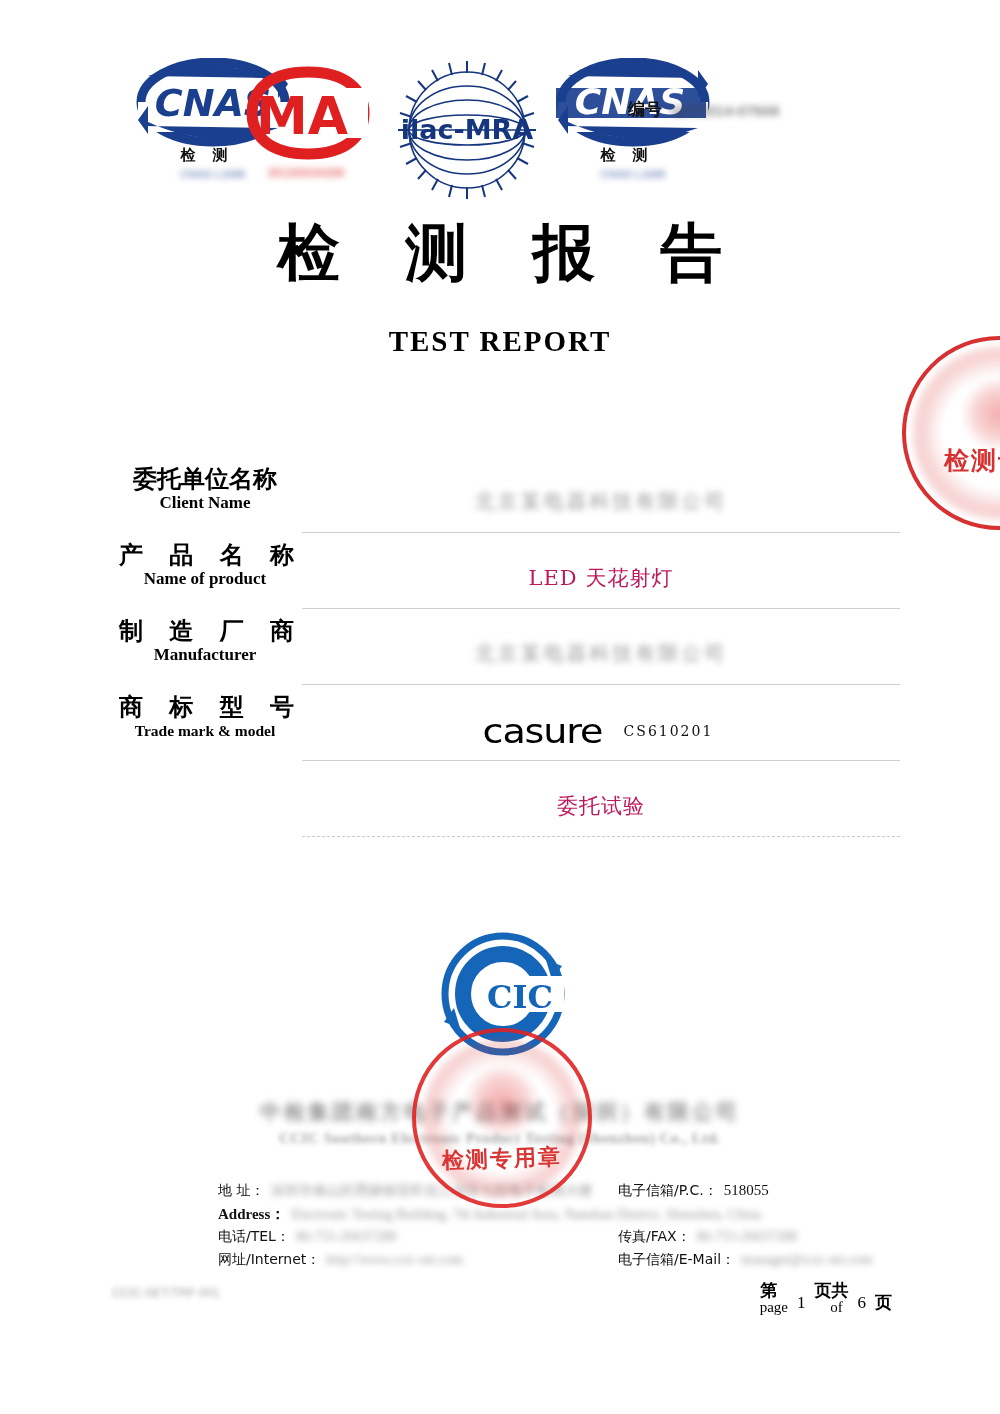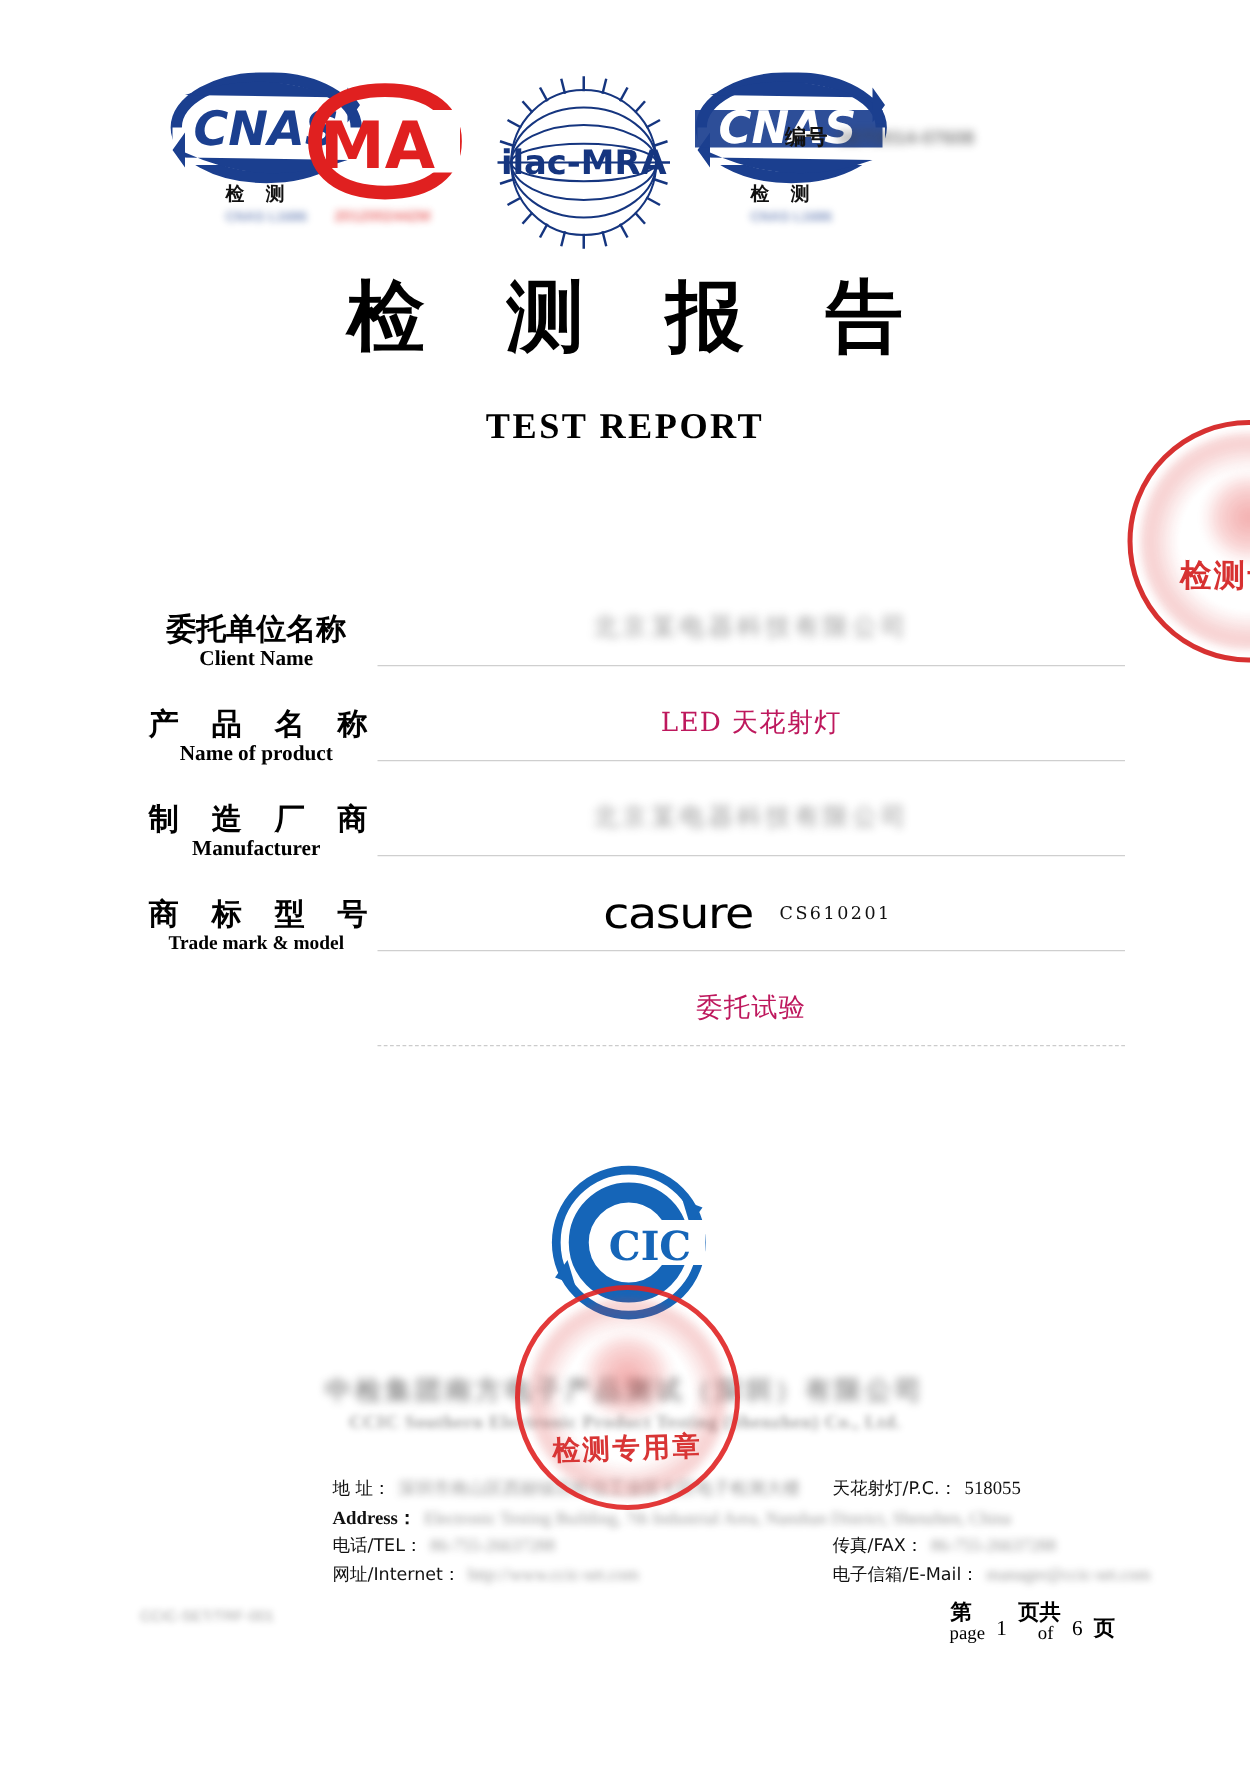--- a/index.html
+++ b/index.html
@@ -138,21 +138,20 @@
     width: 190px;
     text-align: center;
   }
   .label-cn {
     font-family: "DejaVu Sans", sans-serif;
     font-weight: bold;
     font-size: 24px;
     color: #000;
     line-height: 1.12;
     white-space: nowrap;
-    margin-top: 24px;
   }
   .label-cn.spread { letter-spacing: 9px; text-indent: 9px; }
   .label-en {
     font-family: "Liberation Serif", serif;
     font-weight: bold;
     font-size: 17px;
     color: #000;
     line-height: 1.1;
     margin-top: 1px;
     white-space: nowrap;
@@ -250,21 +249,20 @@
     top: 1182px;
     width: 680px;
     font-family: "DejaVu Sans", sans-serif;
     font-size: 14px;
     color: #111;
   }
   .contact-row {
     position: relative;
     height: 23px;
     white-space: nowrap;
-    margin-left: 48px;
   }
   .contact-col-left { position: absolute; left: 0; top: 0; }
   .contact-col-right { position: absolute; left: 400px; top: 0; }
   .c-label {
     font-family: "DejaVu Sans", sans-serif;
     font-size: 14px;
     color: #111;
   }
   .c-label-en {
     font-family: "Liberation Serif", serif;
@@ -553,21 +551,21 @@
     <div class="company-en">CCIC Southern Electronic Product Testing (Shenzhen) Co., Ltd.</div>
   </div>
 
   <div id="contact">
 
     <div class="contact-row">
       <div class="contact-col-left">
         <span class="c-label">地  址：</span><span class="c-value redacted">深圳市南山区西丽镇百旺信工业区七区电子检测大楼</span>
       </div>
       <div class="contact-col-right">
-        <span class="c-label">天花射灯/P.C.：</span><span class="c-value clear">518055</span>
+        <span class="c-label">电子信箱/P.C.：</span><span class="c-value clear">518055</span>
       </div>
     </div>
 
     <div class="contact-row">
       <div class="contact-col-left">
         <span class="c-label-en">Address：</span><span class="c-value redacted">Electronic Testing Building, 7th Industrial Area, Nanshan District, Shenzhen, China</span>
       </div>
     </div>
 
     <div class="contact-row">

